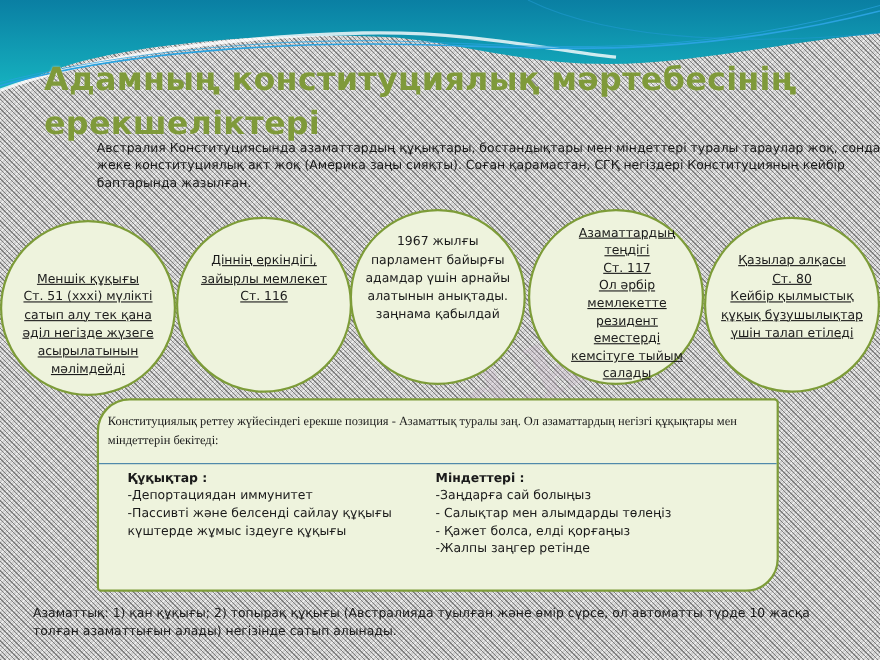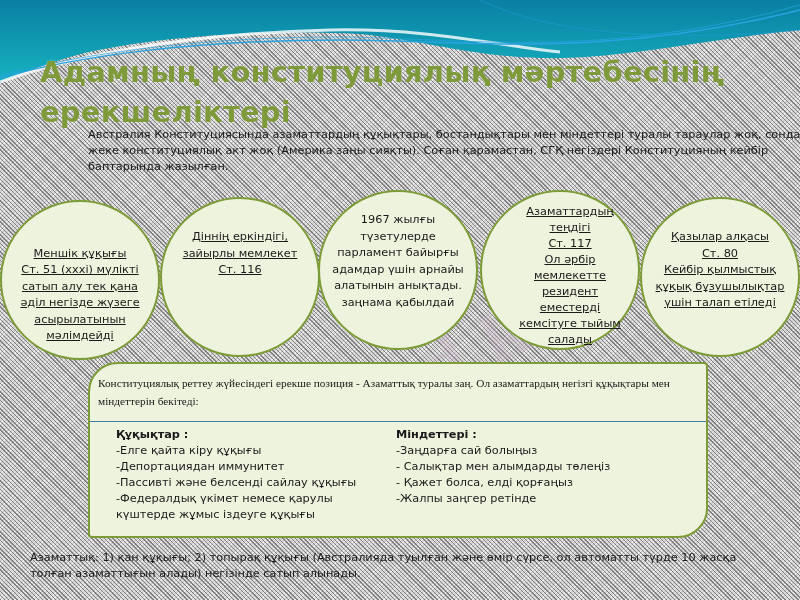--- a/index.html
+++ b/index.html
@@ -100,21 +100,20 @@
   <div class="txt" style="margin-top:30px;">
     <div>Діннің еркіндігі,</div>
     <div>зайырлы мемлекет</div>
     <div>Ст. 116</div>
   </div>
 </div>
 
 <div class="circle" style="left:318px;top:190px;">
   <div class="txt plain" style="margin-top:20px;">
     <div>1967 жылғы</div>
-    <div>түзетулерде</div>
     <div>парламент байырғы</div>
     <div>адамдар үшін арнайы</div>
     <div>алатынын анықтады.</div>
     <div>заңнама қабылдай</div>
   </div>
 </div>
 
 <div class="circle" style="left:480px;top:190px;">
   <div class="txt" style="margin-top:12px;line-height:16px;margin-left:20px;">
     <div>Азаматтардың</div>
@@ -137,24 +136,22 @@
     <div>құқық бұзушылықтар</div>
     <div>үшін талап етіледі</div>
   </div>
 </div>
 
 <div class="panel">
   <div class="lead">Конституциялық реттеу жүйесіндегі ерекше позиция - Азаматтық туралы заң. Ол азаматтардың негізгі құқықтары мен міндеттерін бекітеді:</div>
   <div class="divider"></div>
   <div class="col left">
     <div class="head">Құқықтар :</div>
-    <div>-Елге қайта кіру құқығы</div>
     <div>-Депортациядан иммунитет</div>
     <div>-Пассивті және белсенді сайлау құқығы</div>
-    <div>-Федералдық үкімет немесе қарулы</div>
     <div>күштерде жұмыс іздеуге құқығы</div>
   </div>
   <div class="col right">
     <div class="head">Міндеттері :</div>
     <div>-Заңдарға сай болыңыз</div>
     <div>- Салықтар мен алымдарды төлеңіз</div>
     <div>- Қажет болса, елді қорғаңыз</div>
     <div>-Жалпы заңгер ретінде</div>
   </div>
 </div>

